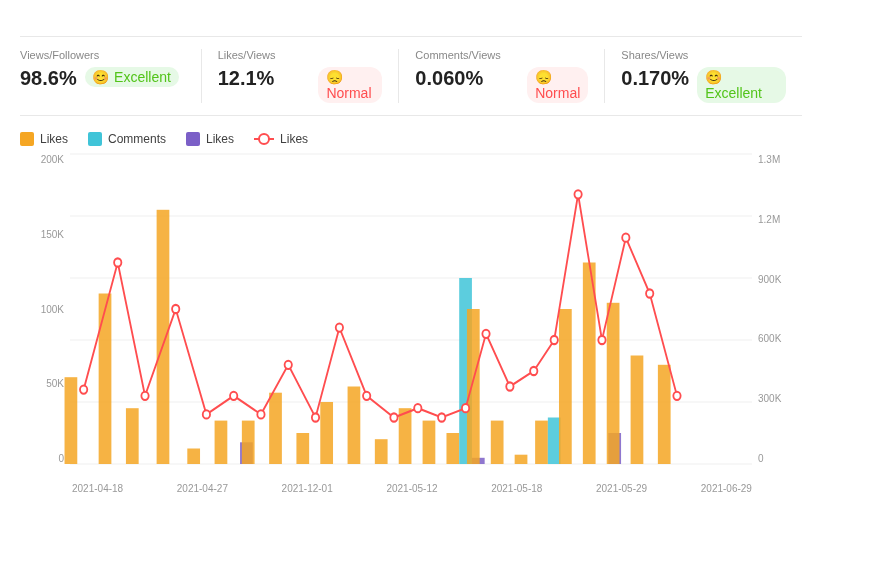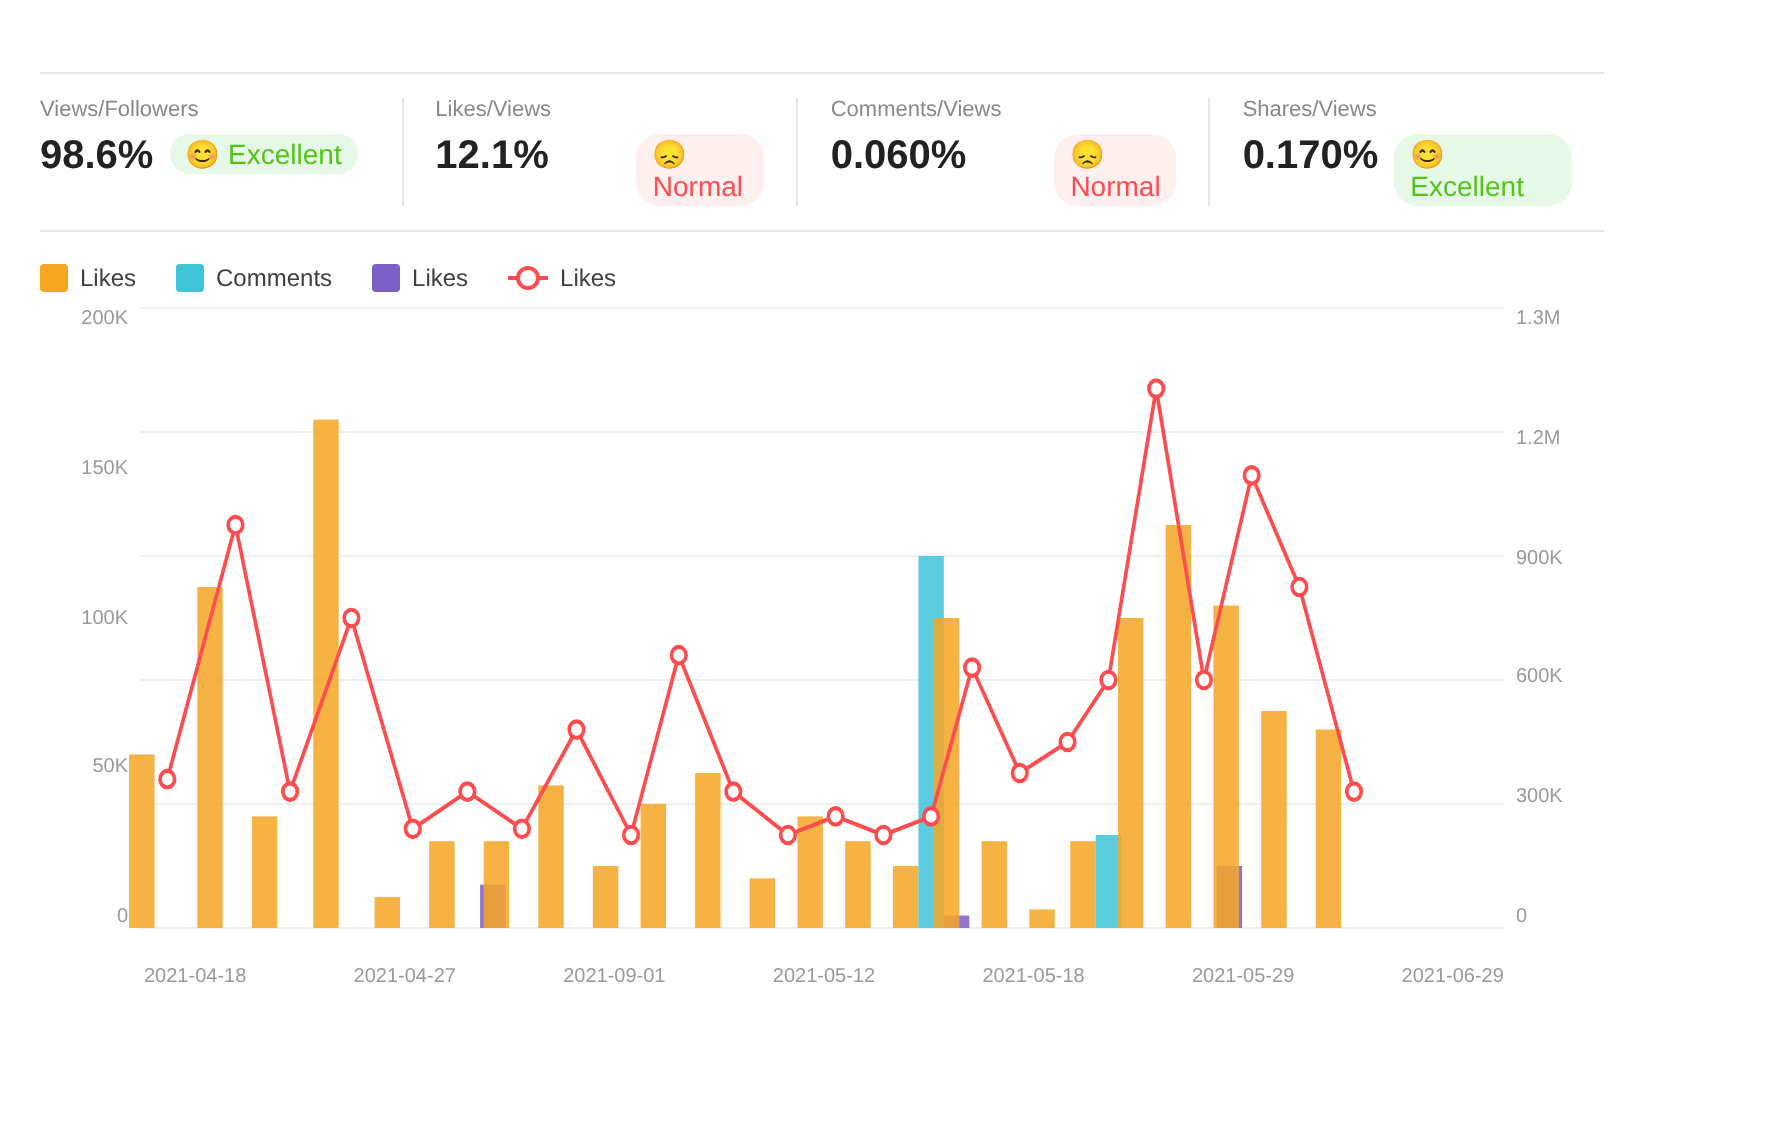--- a/index.html
+++ b/index.html
@@ -162,20 +162,20 @@
         <circle cx="532.5" cy="180" r="4" fill="#fff" stroke="#ff4d4f" stroke-width="2"></circle>
         <circle cx="558.75" cy="39" r="4" fill="#fff" stroke="#ff4d4f" stroke-width="2"></circle>
         <circle cx="585" cy="180" r="4" fill="#fff" stroke="#ff4d4f" stroke-width="2"></circle>
         <circle cx="611.25" cy="81" r="4" fill="#fff" stroke="#ff4d4f" stroke-width="2"></circle>
         <circle cx="637.5" cy="135" r="4" fill="#fff" stroke="#ff4d4f" stroke-width="2"></circle>
         <circle cx="667.5" cy="234" r="4" fill="#fff" stroke="#ff4d4f" stroke-width="2"></circle>
       </svg>
     <div class="x-axis">
         <span>2021-04-18</span>
         <span>2021-04-27</span>
-        <span>2021-09-01</span>
+        <span>2021-12-01</span>
         <span>2021-05-12</span>
         <span>2021-05-18</span>
         <span>2021-05-29</span>
         <span>2021-06-29</span>
       </div>
   </div>
 </div>
 
 </body></html>

